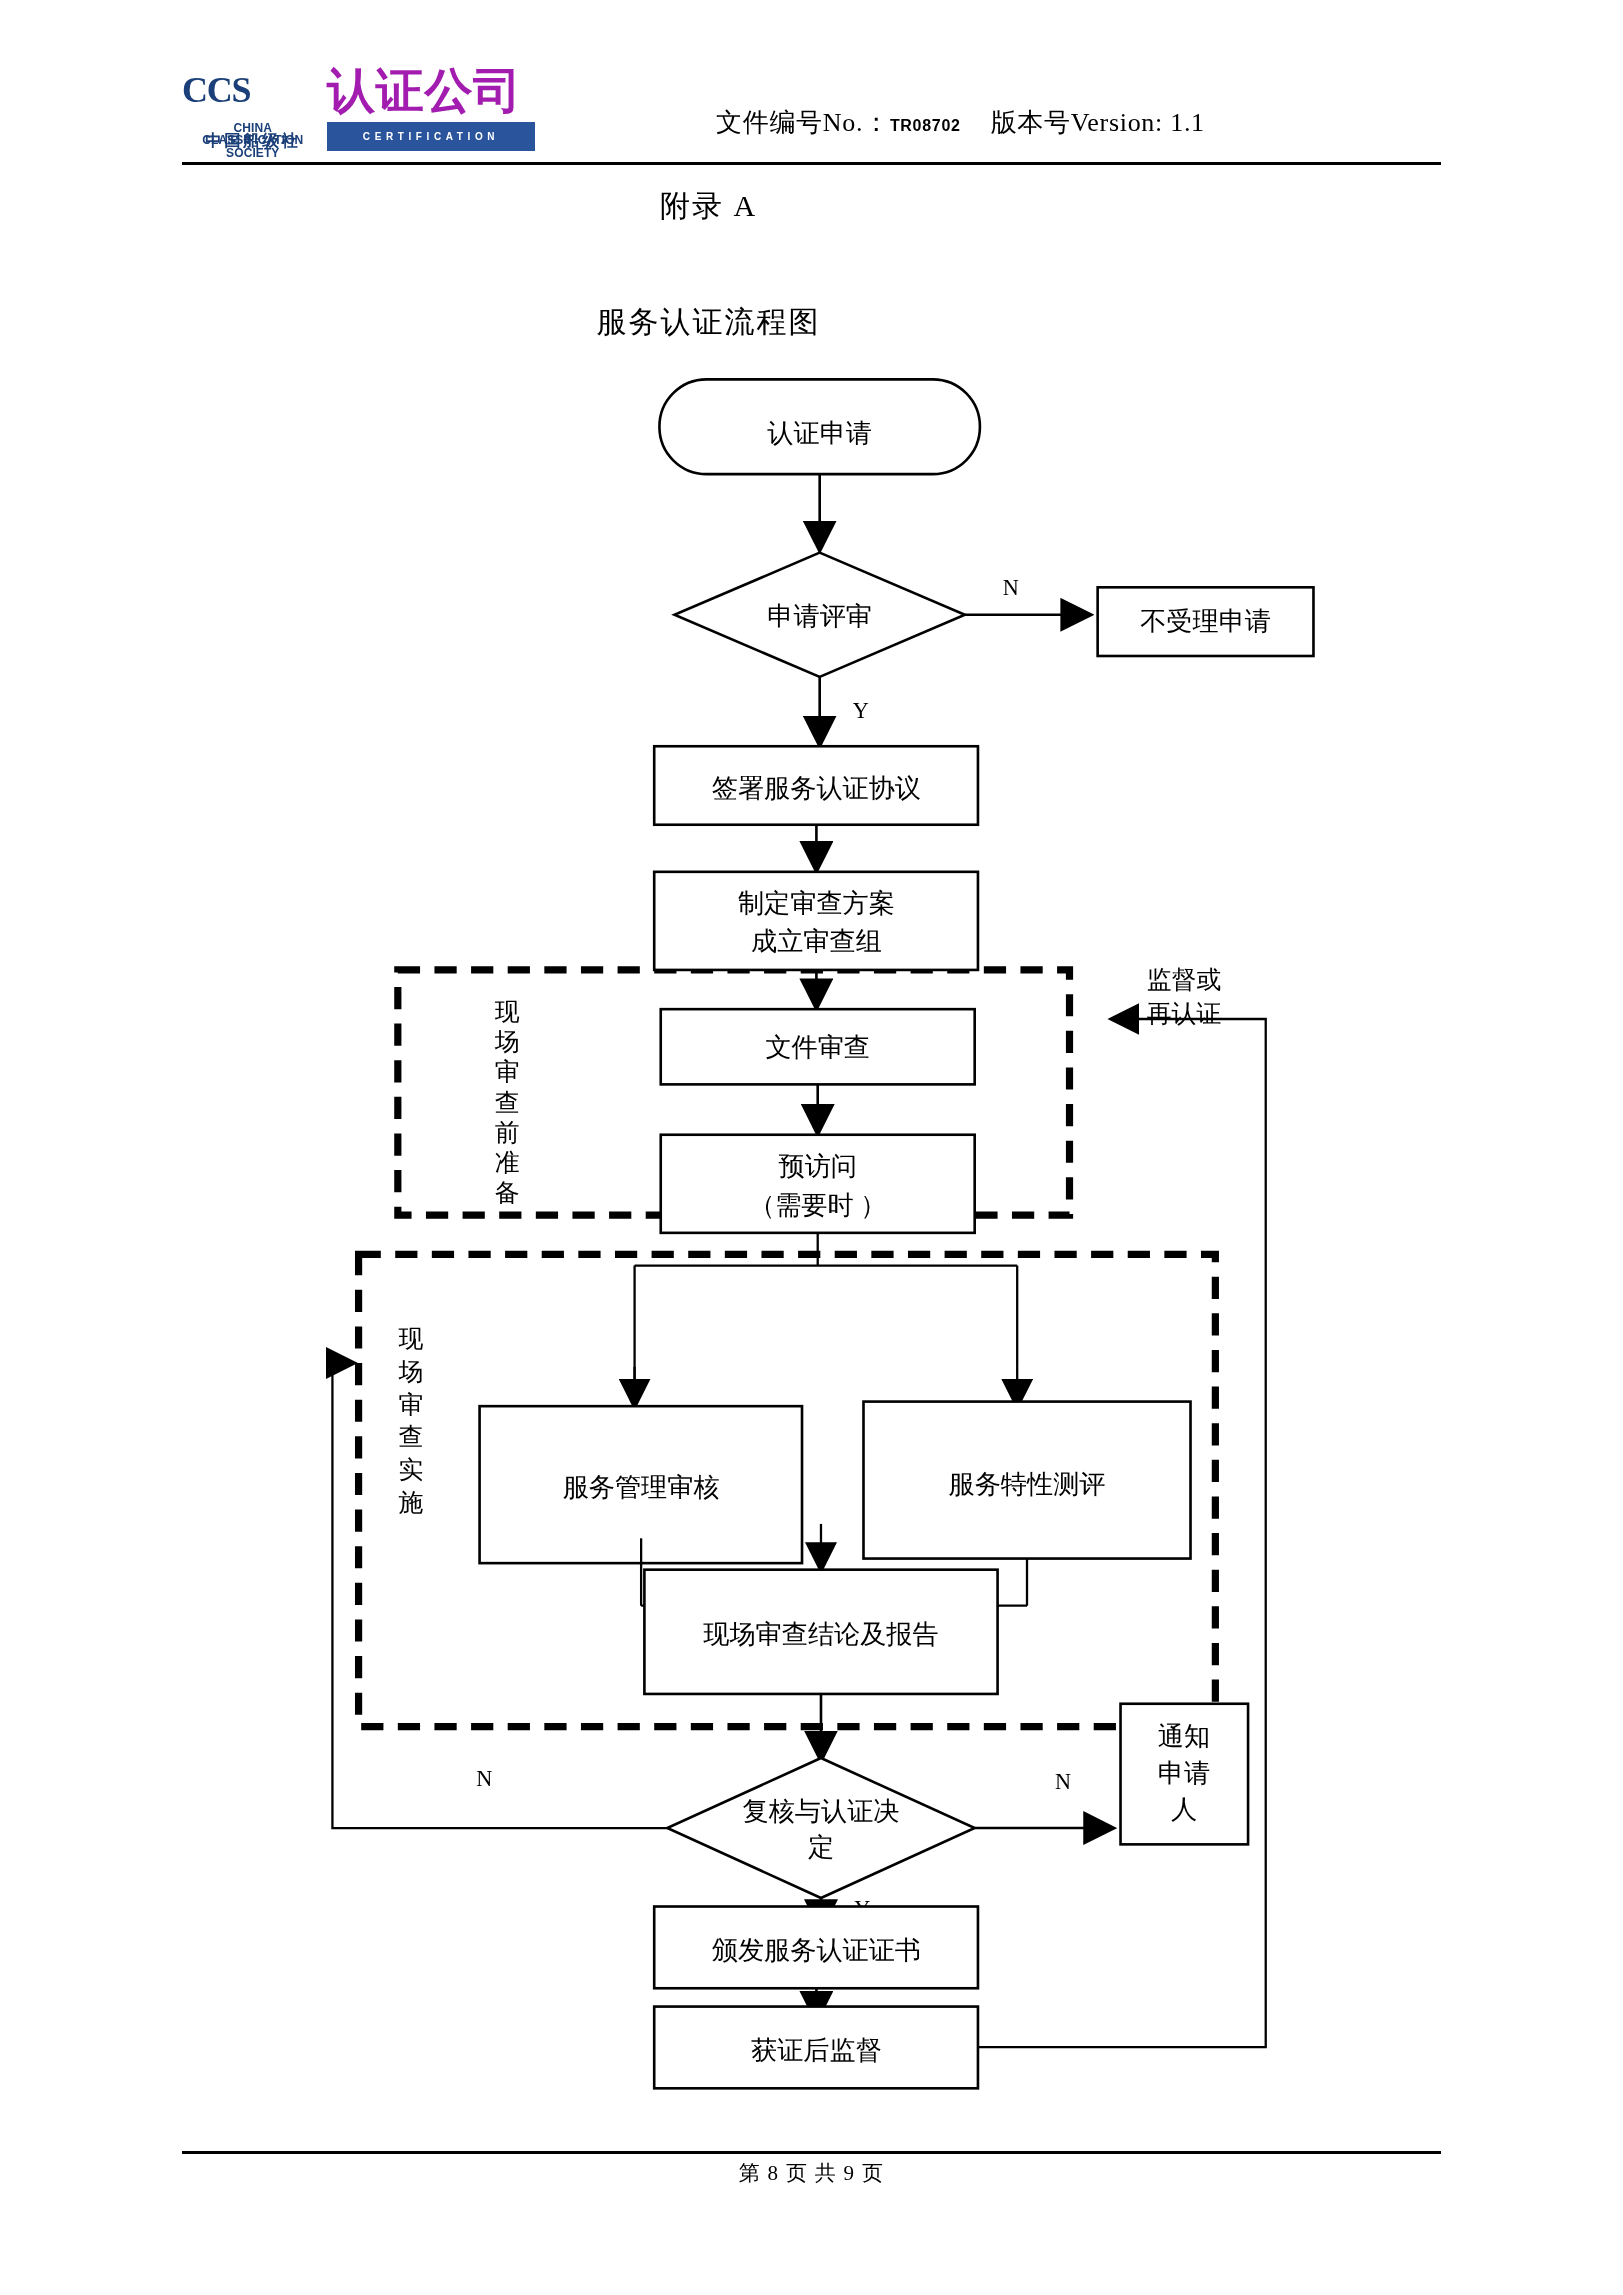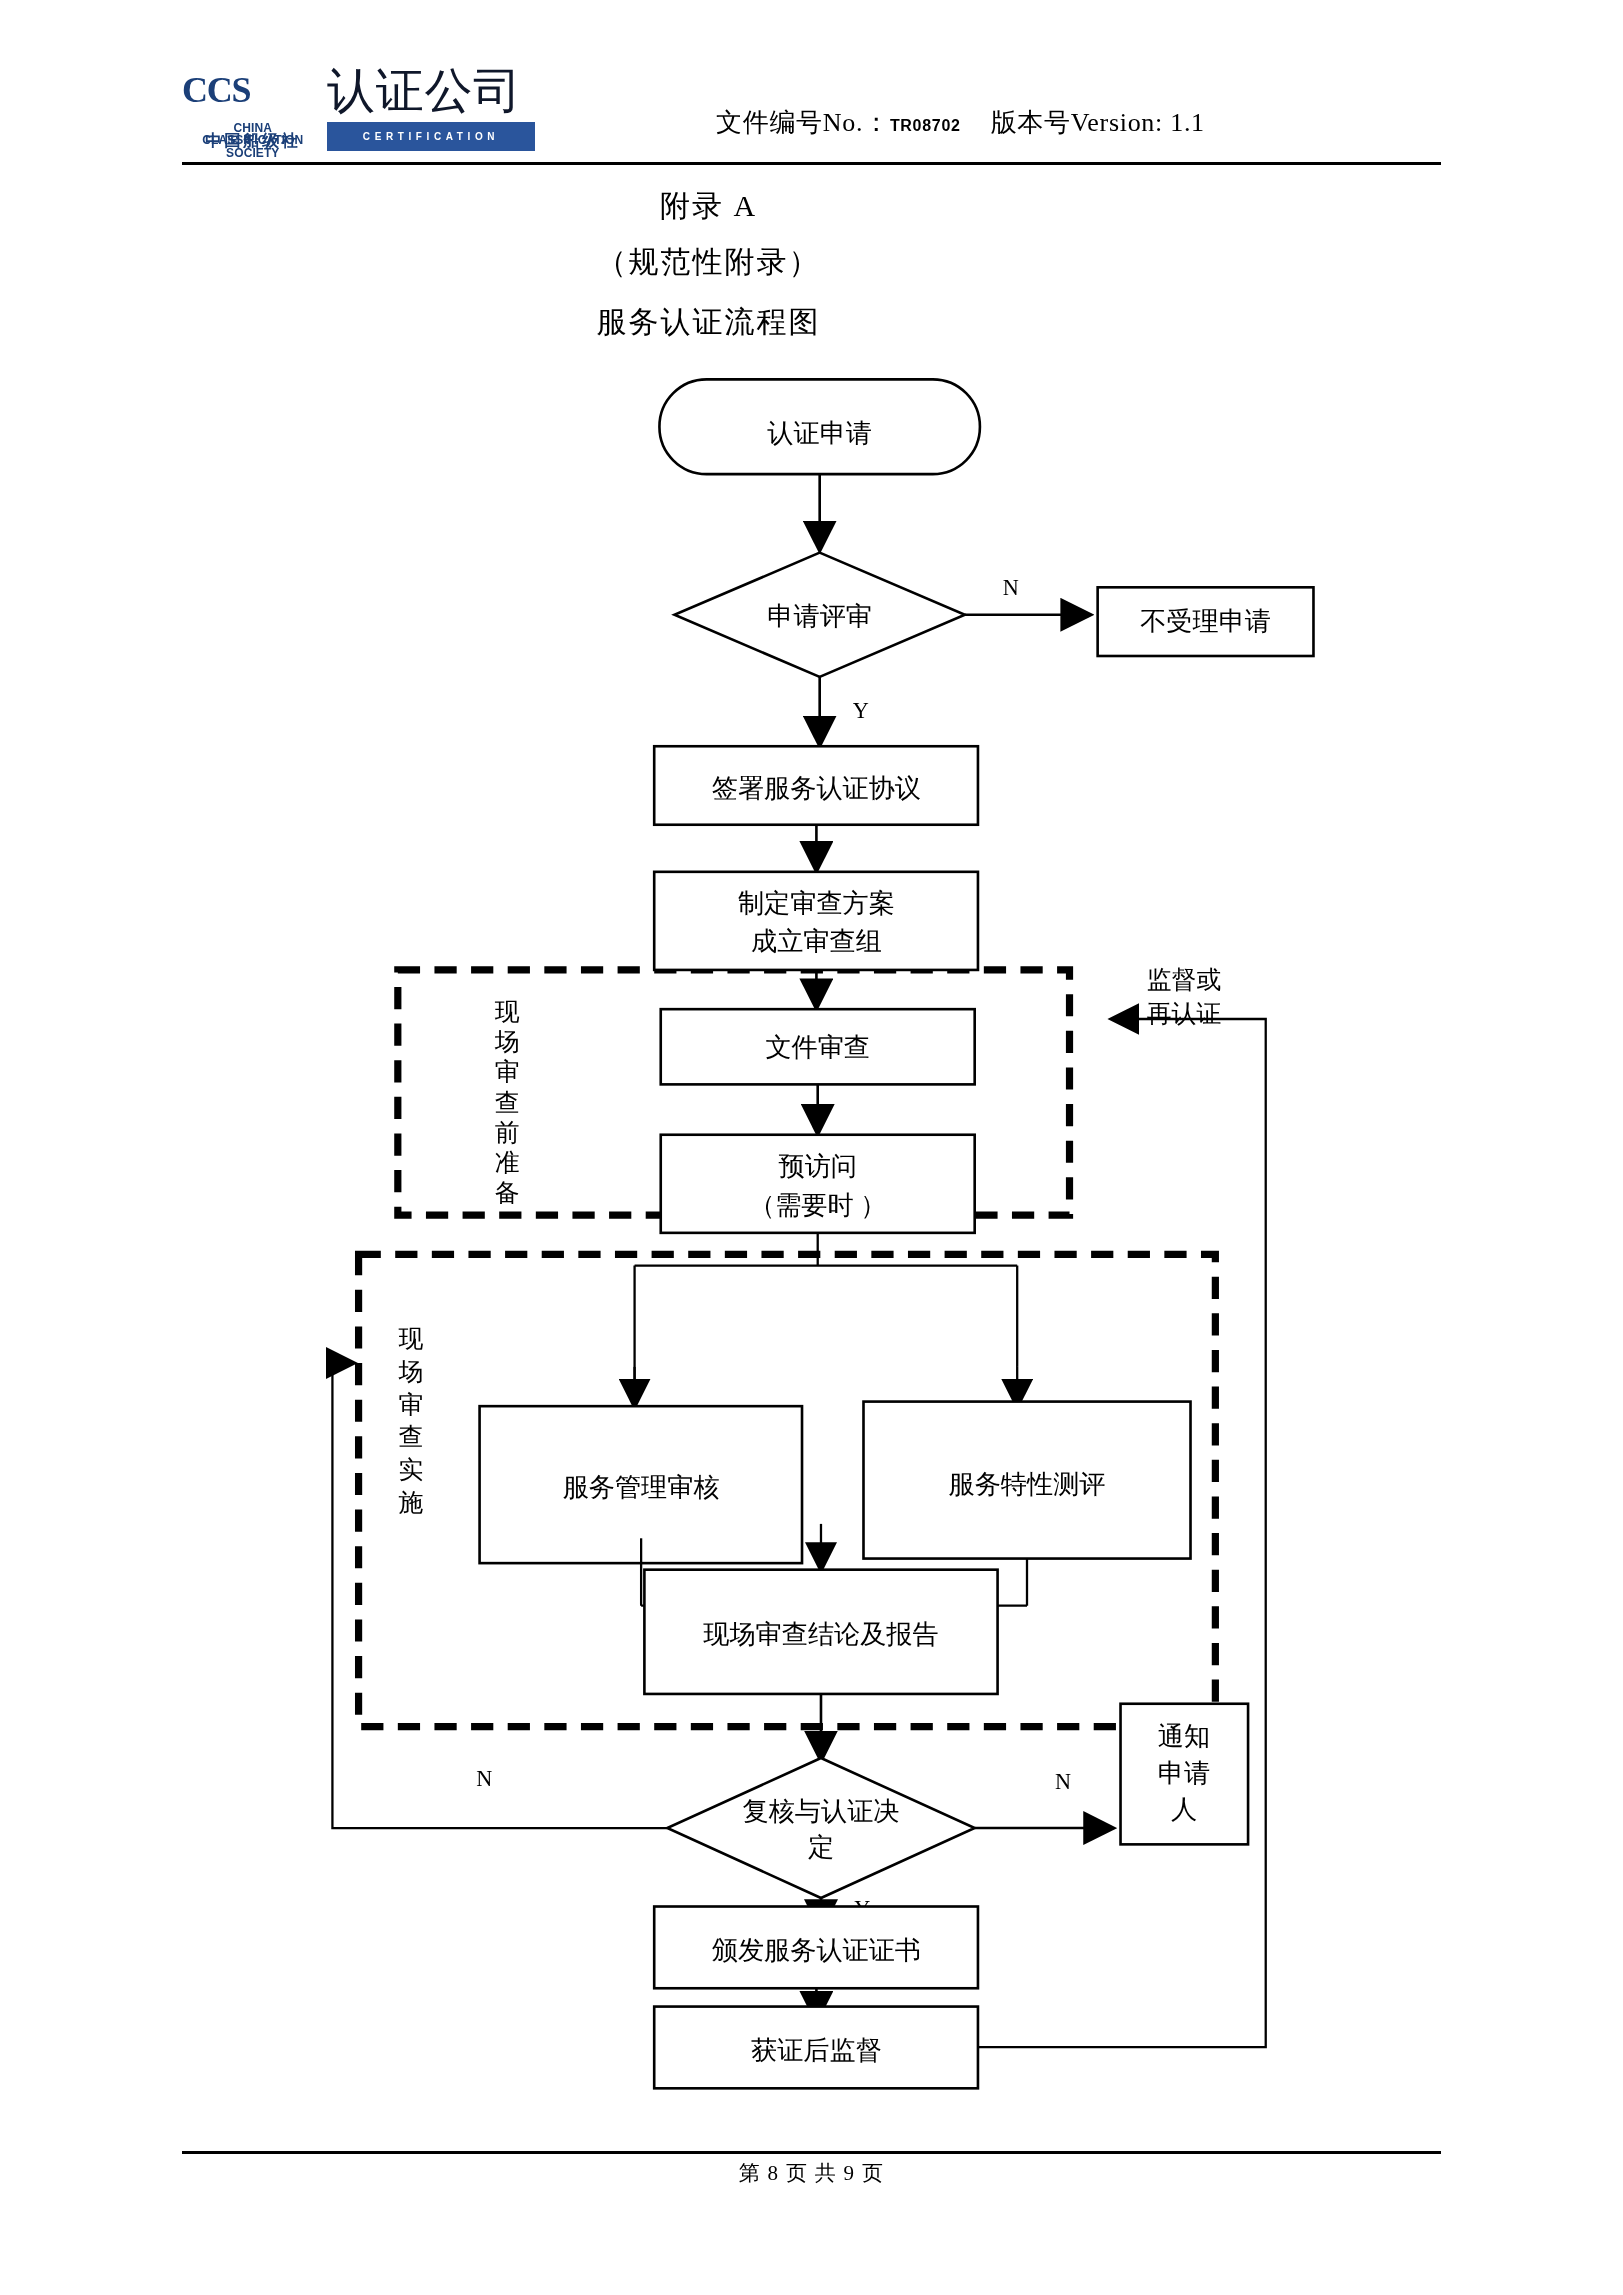--- a/index.html
+++ b/index.html
@@ -7,21 +7,21 @@
        font-family:"Liberation Serif","DejaVu Serif",serif;color:#000;}
   .page{position:absolute;inset:0;width:1623px;height:2295px;overflow:hidden;background:#fff;}
 
   
   .hdr{position:absolute;left:0;top:0;width:1623px;height:177px;}
   .logo{position:absolute;left:182px;top:64px;width:353px;height:85px;}
   .logo-top{position:absolute;left:0;top:0;height:58px;width:353px;}
   .logo-ccs{position:absolute;left:0;top:-2.6px;font-family:"Liberation Serif",serif;
             font-weight:bold;font-size:36px;letter-spacing:-1.3px;color:#1b3f78;line-height:58px;}
   .logo-cn{position:absolute;left:145px;top:-3.9px;font-family:"DejaVu Sans",sans-serif;
-           font-weight:normal;font-size:48px;color:#0f172a;letter-spacing:0.7px;line-height:60px;}
+           font-weight:bold;font-size:48px;color:#a21caf;letter-spacing:0.7px;line-height:60px;}
   .logo-sub1{position:absolute;left:1.3px;top:58px;width:139px;height:12.4px;
              font-family:"Liberation Sans",sans-serif;font-weight:bold;font-size:12px;
              color:#1b3f78;letter-spacing:0.1px;text-align:center;line-height:12.4px;}
   .logo-sub2{position:absolute;left:1.3px;top:68px;width:139px;
              font-family:"DejaVu Sans",sans-serif;font-weight:bold;font-size:16.4px;
              color:#1b3f78;text-align:center;line-height:18.3px;letter-spacing:2.6px;}
   .logo-bar{position:absolute;left:145px;top:58px;width:208px;height:29px;background:#2a559c;}
   .logo-bar span{display:block;text-align:center;color:#fff;font-family:"Liberation Sans",sans-serif;
                  font-weight:bold;font-size:10px;letter-spacing:4.6px;line-height:29px;}
 
@@ -75,21 +75,20 @@
 
     <div class="docinfo">
       <span>文件编号No.：</span><span class="b">TR08702</span><span class="gap"></span><span>版本号Version:</span>
       <span>1.1</span>
     </div>
 
     <div class="hdr-rule"></div>
   </div>
 
   <div class="title t1">附录 A</div>
-  <div class="title t2">（规范性附录）</div>
   <div class="title t3">服务认证流程图</div>
 
   <svg class="flow" viewBox="0 0 2481 3509">
     <defs>
       <marker id="ah" markerWidth="13" markerHeight="13" refX="11" refY="6.5" orient="auto" markerUnits="strokeWidth">
         <path d="M0,0 L13,6.5 L0,13 z" fill="#000"></path>
       </marker>
       <marker id="ahs" markerWidth="14" markerHeight="14" refX="12" refY="7" orient="auto" markerUnits="strokeWidth">
         <path d="M0,0 L14,7 L0,14 z" fill="#000"></path>
       </marker>

